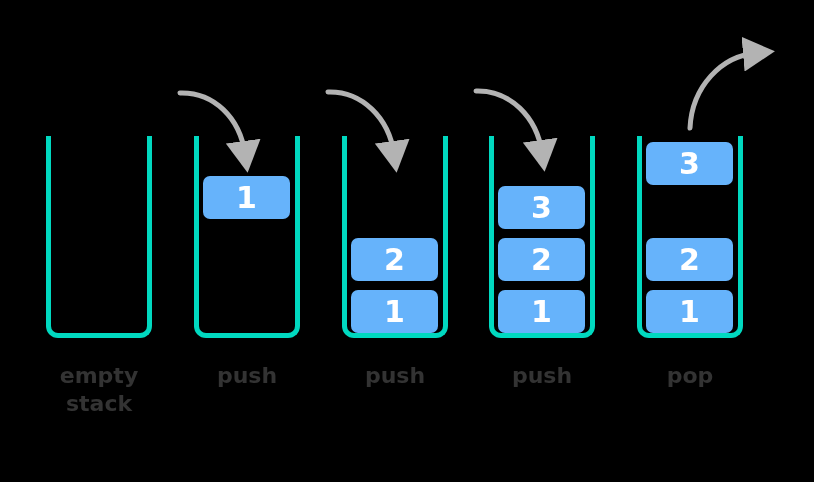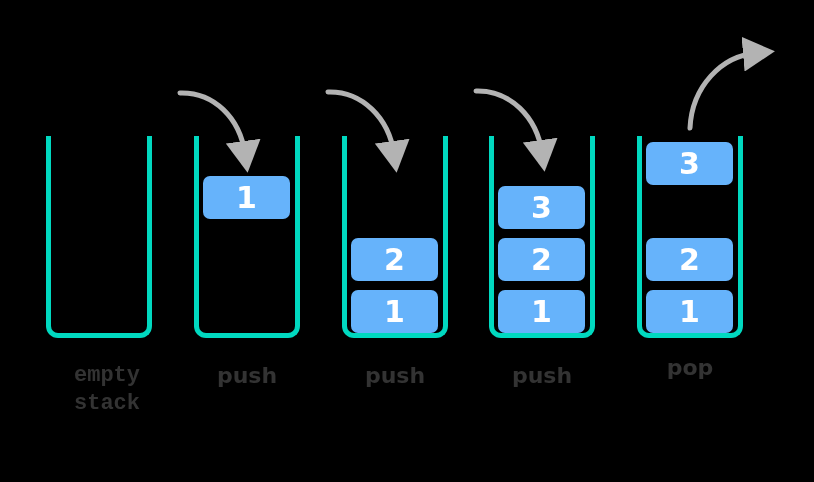--- a/index.html
+++ b/index.html
@@ -70,21 +70,21 @@
   }
 </style>
 </head>
 <body>
 
 <div id="canvas" style="--cyan:#00d9c0; --blue:#66b3fb; --label:#333333; --arrow:#b3b3b3;">
 
   <div class="stage">
 
     <div class="container-shape" style="left:46px; top:136px; width:106px; height:202px;"></div>
-    <div class="caption" style="left:37px; top:362px; width:140px;font-family:Liberation Mono, monospace;">empty
+    <div class="caption" style="left:29px; top:362px; width:140px;">empty
 stack</div>
 
     <div class="container-shape" style="left:194px; top:136px; width:106px; height:202px;"></div>
     <div class="block" style="left:203px; top:176px; width:87px; height:43px;">1</div>
     <div class="caption" style="left:177px; top:362px; width:140px;">push</div>
 
     <div class="container-shape" style="left:342px; top:136px; width:106px; height:202px;"></div>
     <div class="block" style="left:351px; top:238px; width:87px; height:43px;">2</div>
     <div class="block" style="left:351px; top:290px; width:87px; height:43px;">1</div>
     <div class="caption" style="left:325px; top:362px; width:140px;">push</div>
@@ -92,21 +92,21 @@
     <div class="container-shape" style="left:489px; top:136px; width:106px; height:202px;"></div>
     <div class="block" style="left:498px; top:186px; width:87px; height:43px;">3</div>
     <div class="block" style="left:498px; top:238px; width:87px; height:43px;">2</div>
     <div class="block" style="left:498px; top:290px; width:87px; height:43px;">1</div>
     <div class="caption" style="left:472px; top:362px; width:140px;">push</div>
 
     <div class="container-shape" style="left:637px; top:136px; width:106px; height:202px;"></div>
     <div class="block" style="left:646px; top:142px; width:87px; height:43px;">3</div>
     <div class="block" style="left:646px; top:238px; width:87px; height:43px;">2</div>
     <div class="block" style="left:646px; top:290px; width:87px; height:43px;">1</div>
-    <div class="caption" style="left:620px; top:354px; width:140px;">pop</div>
+    <div class="caption" style="left:620px; top:362px; width:140px;">pop</div>
 
     <svg class="arrow-svg" viewBox="0 0 814 482">
       <defs>
         <marker id="ahead" markerWidth="7" markerHeight="7" refX="2.6" refY="3.5" orient="auto" markerUnits="strokeWidth">
           <path d="M0,0 L6.4,3.5 L0,7 z" fill="#b3b3b3"></path>
         </marker>
       </defs>
 
       <g>
         <path d="M180,93 C214,92 240,118 245,154" fill="none" stroke="#b3b3b3" stroke-width="5" stroke-linecap="round" marker-end="url(#ahead)"></path>

